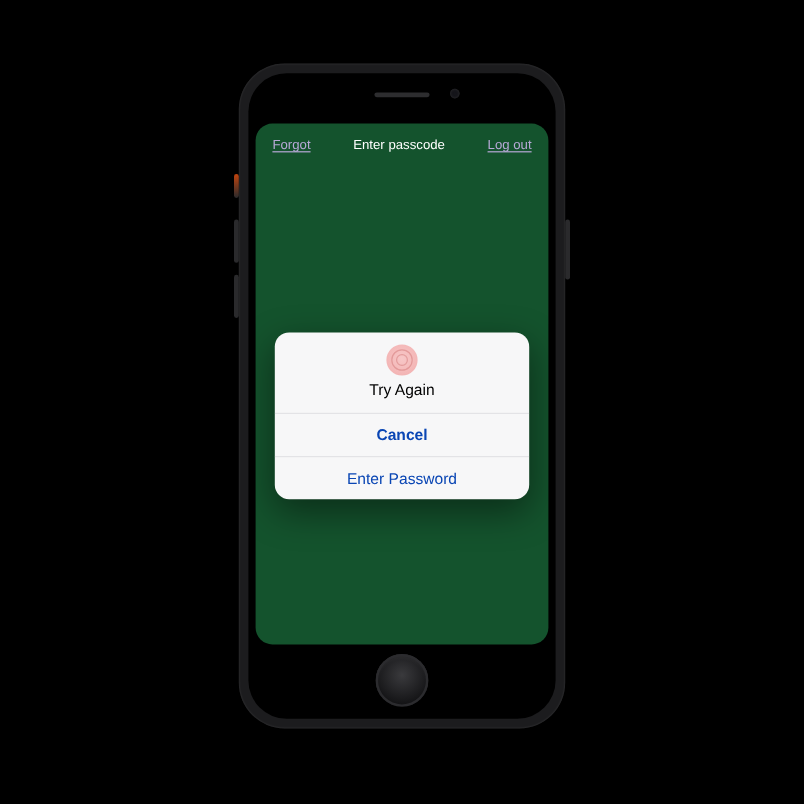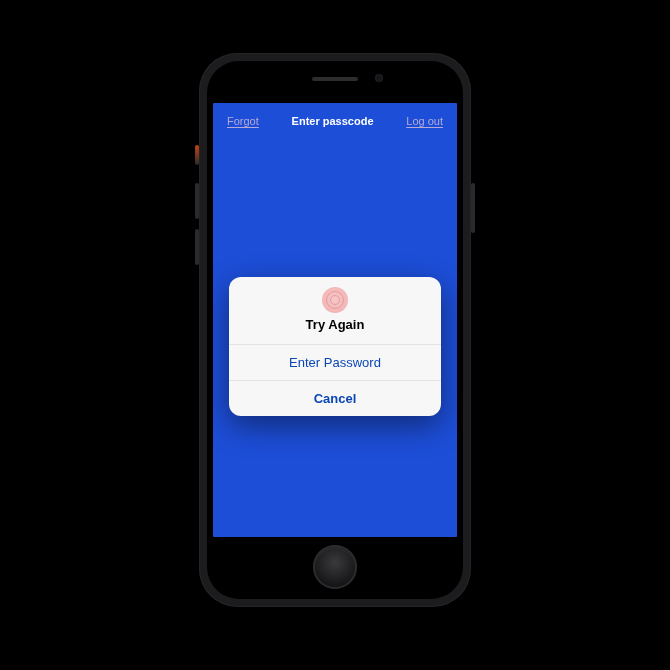--- a/index.html
+++ b/index.html
@@ -6,32 +6,32 @@
 .stage{position:relative;width:670px;height:670px}
 .phone{position:absolute;left:199px;top:53px;width:272px;height:554px;background:#1c1c1e;border-radius:38px;box-shadow:0 8px 40px rgba(0,0,0,.6),inset 0 0 2px rgba(255,255,255,.15)}
 .phone .side-btn{position:absolute;background:#2a2a2c;border-radius:2px}
 .phone .sb-left2{left:-4px;top:130px;width:4px;height:36px}
 .phone .sb-left3{left:-4px;top:176px;width:4px;height:36px}
 .phone .sb-right{right:-4px;top:130px;width:4px;height:50px}
 .phone .mute{position:absolute;left:-4px;top:92px;width:4px;height:20px;background:linear-gradient(#c1440e,#2a2a2c)}
 .phone-inner{position:absolute;left:8px;top:8px;right:8px;bottom:8px;background:#000;border-radius:32px}
 .speaker{position:absolute;top:16px;left:50%;transform:translateX(-50%);width:46px;height:4px;background:#2d2d2f;border-radius:3px}
 .camera{position:absolute;top:13px;left:50%;margin-left:40px;width:8px;height:8px;background:#15151a;border-radius:50%;box-shadow:inset 0 0 2px #333}
-.screen{position:absolute;left:6px;right:6px;top:42px;bottom:62px;background:#1d4ed8;border-radius:1px;overflow:hidden}
+.screen{position:absolute;left:6px;right:6px;top:42px;bottom:62px;background:#14532d;border-radius:14px;overflow:hidden}
 .topbar{display:flex;justify-content:space-between;align-items:center;padding:12px 14px 0 14px}
 .topbar a{color:#b7a9d6;font-size:11px;text-decoration:underline;text-underline-offset:2px;cursor:pointer}
-.topbar .title{color:#ffffff;font-size:11px;font-weight:700}
+.topbar .title{color:#ffffff;font-size:11px;font-weight:400}
 .alert{position:absolute;left:16px;right:16px;top:174px;background:#f7f7f8;border-radius:12px;box-shadow:0 10px 30px rgba(0,0,0,.45);overflow:hidden}
 .alert .icon-wrap{display:flex;justify-content:center;padding-top:10px}
 .touch-icon{width:26px;height:26px;border-radius:50%;background:radial-gradient(circle at 50% 45%,#f7c7c7 0,#f4b8b8 60%,#efabab 100%);position:relative}
 .touch-icon::before,.touch-icon::after{content:"";position:absolute;border:1px solid rgba(210,120,120,.5);border-radius:50%}
 .touch-icon::before{left:4px;top:4px;right:4px;bottom:4px}
 .touch-icon::after{left:8px;top:8px;right:8px;bottom:8px}
 .alert-head{padding:4px 16px 10px 16px;text-align:center}
-.alert-title{font-size:13px;font-weight:700;color:#000;margin-bottom:2px}
+.alert-title{font-size:13px;font-weight:400;color:#000;margin-bottom:2px}
 .alert-msg{font-size:10px;color:#6b6b6f}
 .alert-row{border-top:1px solid #e3e3e6}
 .alert-btn{display:block;width:100%;text-align:center;padding:10px 8px;font-size:13px;color:#0a46b4;background:transparent;border:none;cursor:pointer;font-family:inherit}
 .alert-btn.bold{font-weight:600}
 .home{position:absolute;bottom:10px;left:50%;transform:translateX(-50%);width:44px;height:44px;border-radius:50%;background:radial-gradient(circle at 50% 40%,#3a3a3d,#141416 70%);box-shadow:inset 0 0 0 2px #2b2b2e,inset 0 2px 4px rgba(255,255,255,.08)}
 </style>
 </head>
 <body>
 
 <div class="stage">
@@ -52,24 +52,24 @@
         </div>
 
         <div class="alert">
           <div class="icon-wrap">
             <div class="touch-icon"></div>
           </div>
           <div class="alert-head">
             <div class="alert-title">Try Again</div>
           </div>
           <div class="alert-row">
-            <button class="alert-btn">Enter Password</button>
+            <button class="alert-btn bold">Cancel</button>
           </div>
           <div class="alert-row">
-            <button class="alert-btn bold">Cancel</button>
+            <button class="alert-btn">Enter Password</button>
           </div>
         </div>
       </div>
 
       <div class="home"></div>
     </div>
   </div>
 </div>
 
 </body></html>

